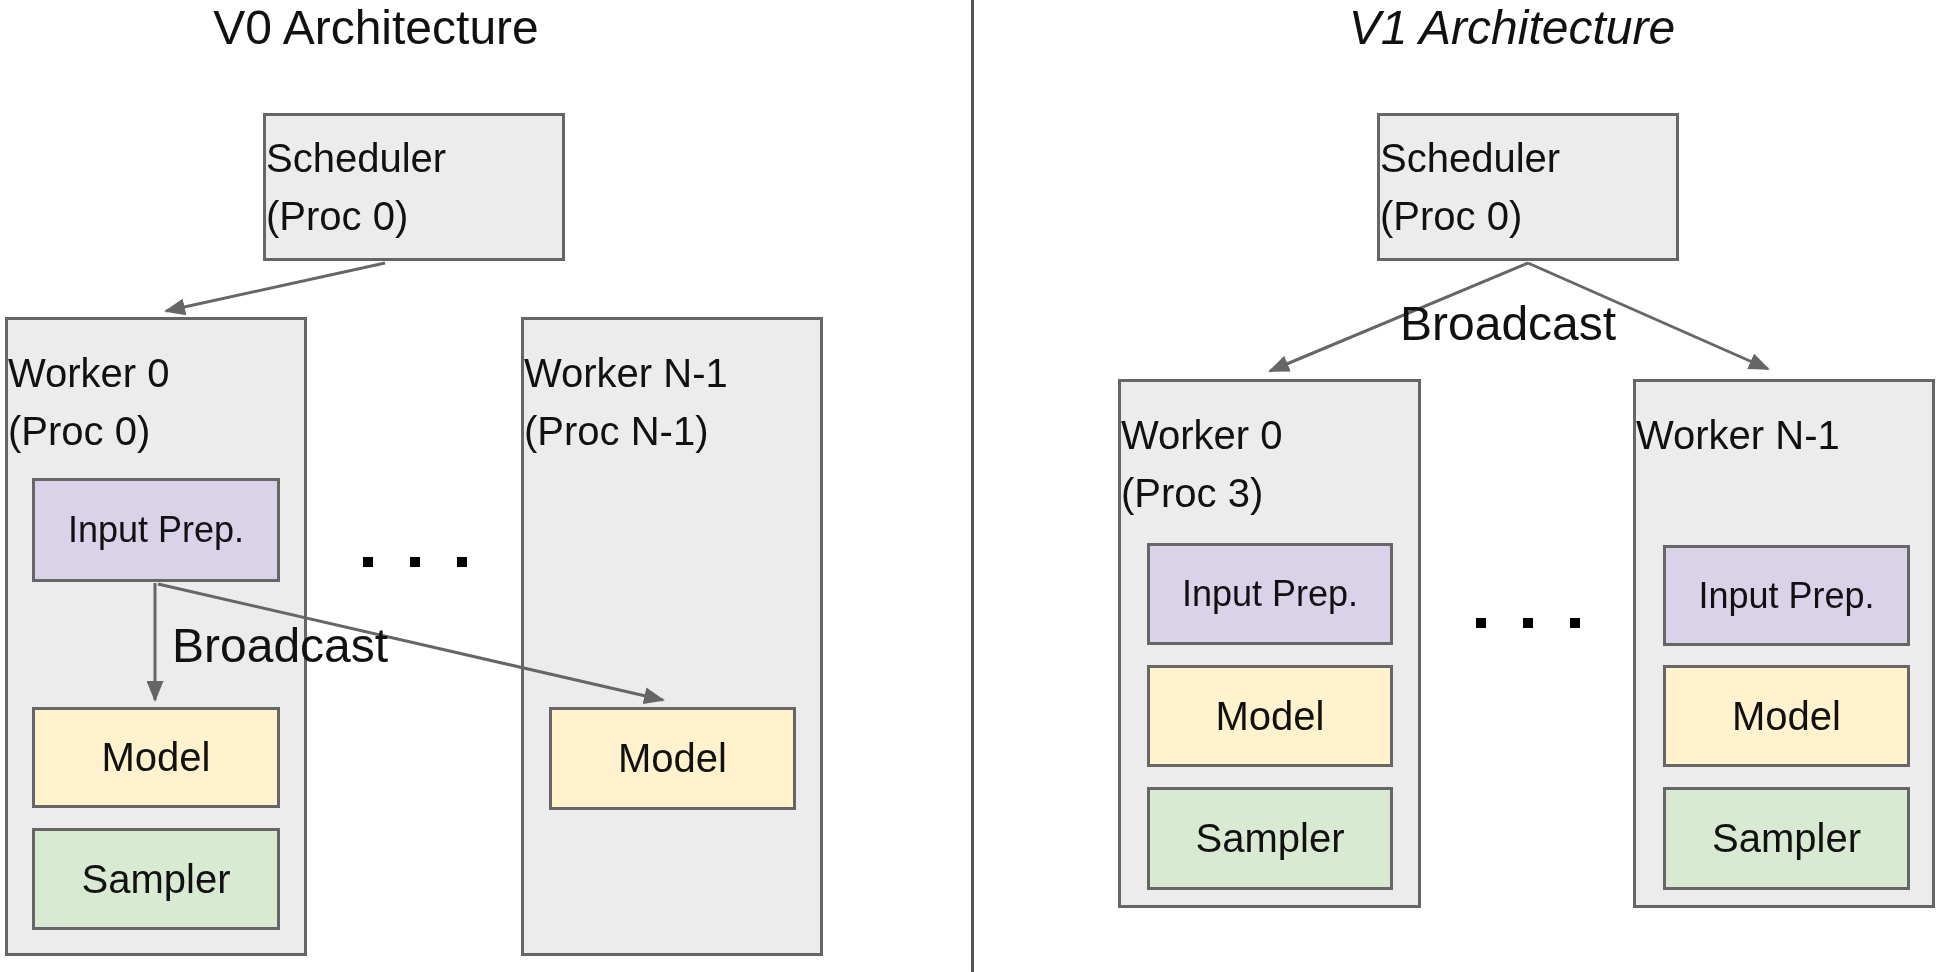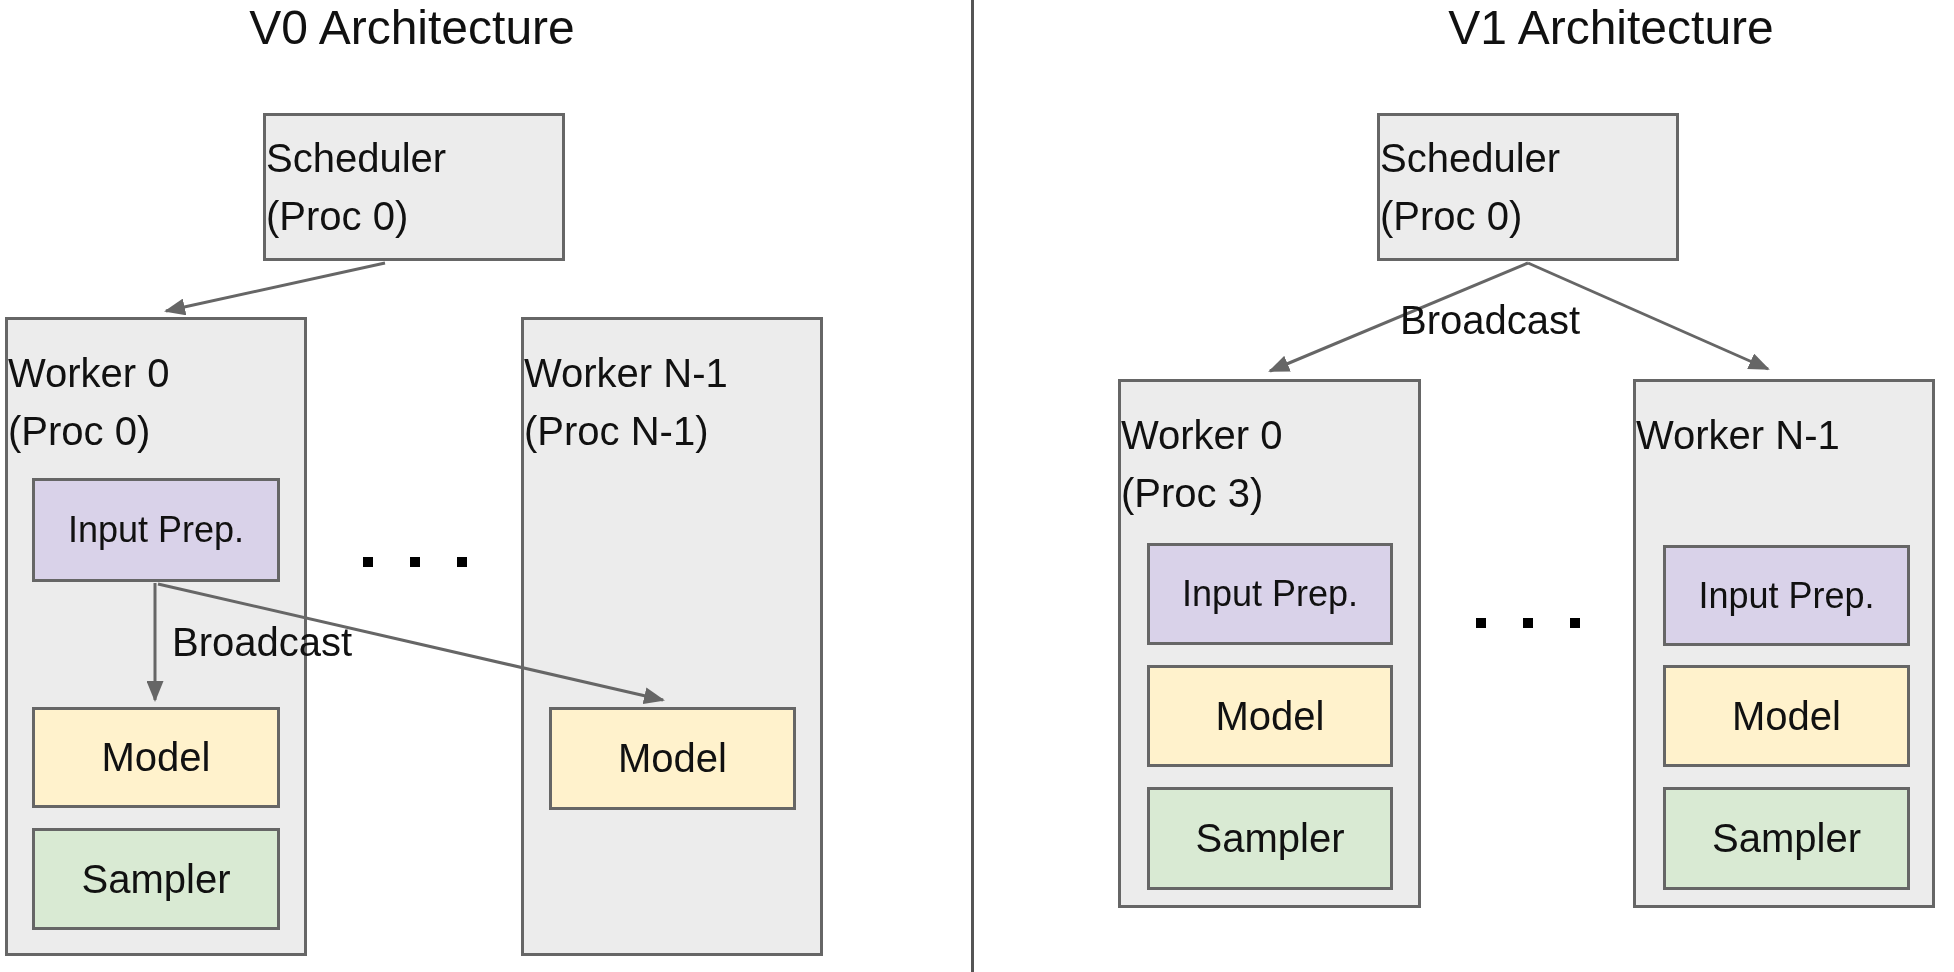--- a/index.html
+++ b/index.html
@@ -56,21 +56,21 @@
     text-align:center;
     font-size:40px;
     white-space:nowrap;
     z-index:1;
   }
   .inner.prep{background:var(--input-prep-fill);font-size:36px;}
   .inner.model{background:var(--model-fill);}
   .inner.sampler{background:var(--sampler-fill);}
   .floating-label{
     position:absolute;
-    font-size:40px;
+    font-size:48px;
     line-height:1.1;
     white-space:nowrap;
     z-index:3;
   }
   .ellipsis{
     position:absolute;
     display:flex;
     align-items:center;
     z-index:1;
   }
@@ -93,21 +93,21 @@
     z-index:1;
   }
 </style>
 </head>
 <body>
 
 <div class="canvas">
 
   <div class="divider"></div>
 
-  <div class="title" style="left:376px;top:2px;margin-left:36px;">V0 Architecture</div>
+  <div class="title" style="left:376px;top:2px;">V0 Architecture</div>
 
   <div class="node" style="left:263px;top:113px;width:302px;height:148px;">
     <div class="ln">Scheduler</div>
     <div class="ln">(Proc 0)</div>
   </div>
 
   <div class="node worker" style="left:5px;top:317px;width:302px;height:639px;">
     <div class="ln">Worker 0</div>
     <div class="ln">(Proc 0)</div>
   </div>
@@ -124,21 +124,21 @@
   <div class="inner model" style="left:549px;top:707px;width:247px;height:103px;">Model</div>
 
   <div class="floating-label" style="left:172px;top:620px;">Broadcast</div>
 
   <div class="ellipsis" style="left:363px;top:557px;" aria-label=". . .">
     <span class="dot"></span>
     <span class="dot"></span>
     <span class="dot"></span>
   </div>
 
-  <div class="title" style="left:1611px;top:2px;">V1 Architecture</div>
+  <div class="title" style="left:1512px;top:2px;font-style:italic;">V1 Architecture</div>
 
   <div class="node" style="left:1377px;top:113px;width:302px;height:148px;">
     <div class="ln">Scheduler</div>
     <div class="ln">(Proc 0)</div>
   </div>
 
   <div class="floating-label" style="left:1400px;top:298px;">Broadcast</div>
 
   <div class="node worker" style="left:1118px;top:379px;width:303px;height:529px;">
     <div class="ln">Worker 0</div>

